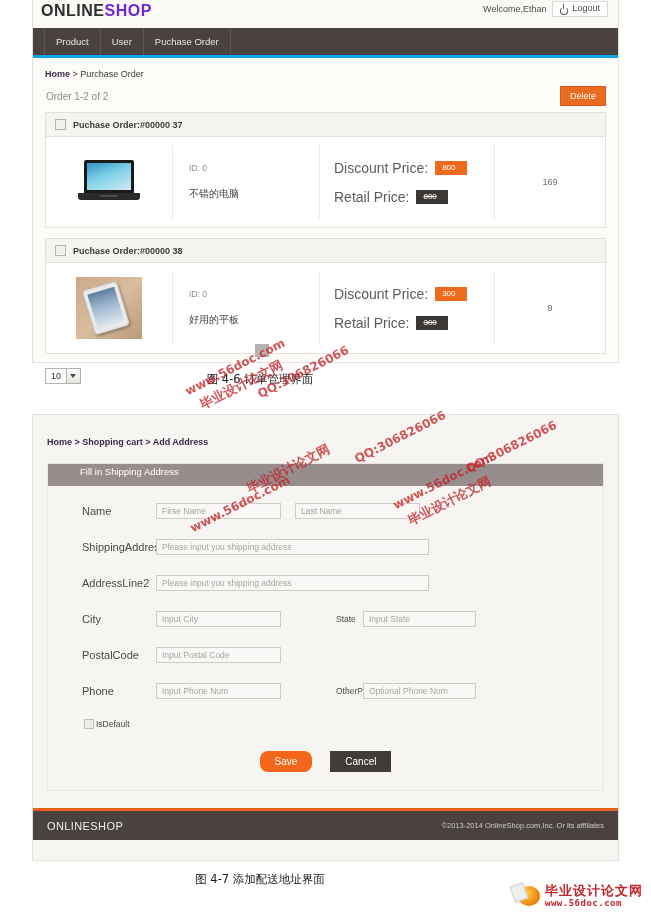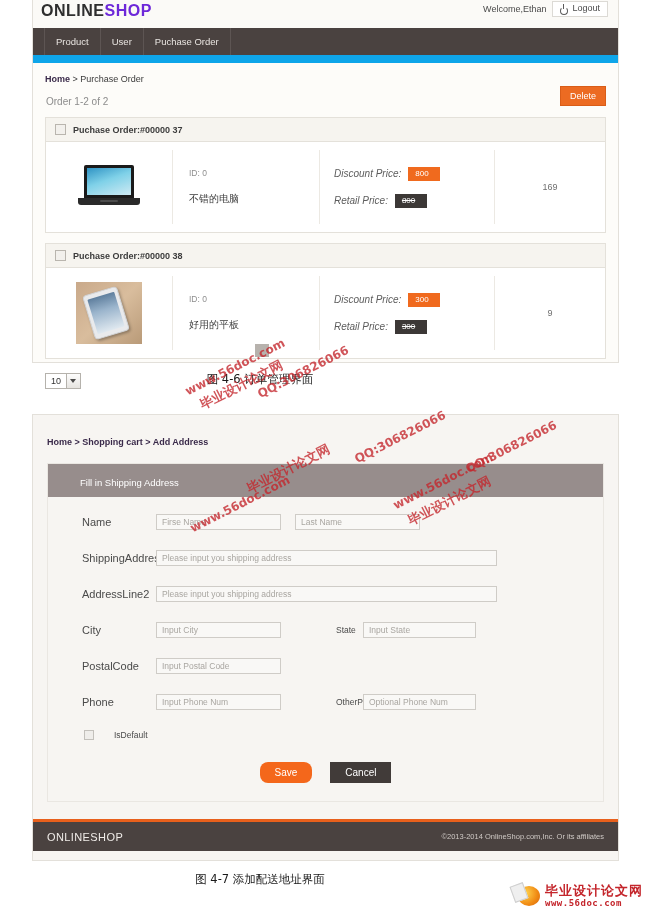--- a/index.html
+++ b/index.html
@@ -80,21 +80,21 @@
     content: "";
     position: absolute;
     left: 3.7px; top: 0px;
     width: 0; height: 5px;
     border-left: 1.3px solid #5a5a5a;
   }
 
   .navbar {
     height: 27px;
     background: #4a4240;
-    border-bottom: 8px solid #0ea5e9;
+    border-bottom: 3px solid #0ea5e9;
     display: flex;
     align-items: center;
     padding-left: 11px;
   }
   .navbar .nav-item {
     color: #e9e5e1;
     font-size: 9.5px;
     padding: 0 11px;
     line-height: 27px;
     border-right: 1px solid #5d5553;
@@ -174,21 +174,21 @@
     width: 160px;
     padding-left: 14px;
     border-right: 1px solid #ece9e3;
     align-self: stretch;
     display: flex;
     flex-direction: column;
     justify-content: center;
     gap: 13px;
   }
   .prow { display: flex; align-items: center; gap: 7px; }
-  .plabel { font-size: 10px; color: #5c5c5c; font-style: italic; }
+  .plabel { font-size: 14px; color: #5c5c5c; }
   .badge {
     font-size: 8px;
     color: #fff;
     padding: 3px 7px;
     min-width: 18px;
     text-align: left;
     line-height: 1;
   }
   .badge.orange { background: #f06a1e; }
   .badge.dark { background: #3c3836; text-decoration: line-through; }
@@ -312,21 +312,21 @@
   }
   .panel {
     margin: 16px 14px 0 14px;
     background: #fff;
     border: 1px solid #eae7e2;
   }
   .panel-head {
     background: #978d8c;
     color: #fff;
     font-size: 9.5px;
-    padding: 13px 0 9px 32px;
+    padding: 2px 0 9px 32px;
   }
   .panel-body {
     background: #f7f5f2;
     padding: 17px 0 18px 0;
   }
   .frow {
     display: flex;
     align-items: center;
     padding: 0 0 0 34px;
     margin-bottom: 20px;
@@ -342,37 +342,37 @@
     border: 1px solid #cfccc7;
     background: #f9f8f6;
     font-size: 8.5px;
     color: #a9a6a1;
     display: flex;
     align-items: center;
     padding: 0 5px;
     box-sizing: border-box;
   }
   .w-half { width: 125px; }
-  .w-full { width: 341px; }
+  .w-full { width: 273px; }
   .w-mid  { width: 113px; }
   .gap-lbl {
     width: 82px;
     flex: 0 0 82px;
     text-align: left;
     padding-left: 55px;
     font-size: 8.5px;
     color: #4a4a4a;
     box-sizing: border-box;
   }
   .frow .spacer { width: 14px; flex: 0 0 14px; }
 
   .checkrow {
     display: flex;
     align-items: center;
-    gap: 20px;
+    gap: 2px;
     padding-left: 36px;
     margin-bottom: 22px;
     margin-top: 6px;
   }
   .checkrow .cb2 {
     width: 8px; height: 8px;
     border: 1px solid #c3c0bb;
     background: #efedea;
   }
   .checkrow span { font-size: 8.5px; color: #4a4a4a; }

